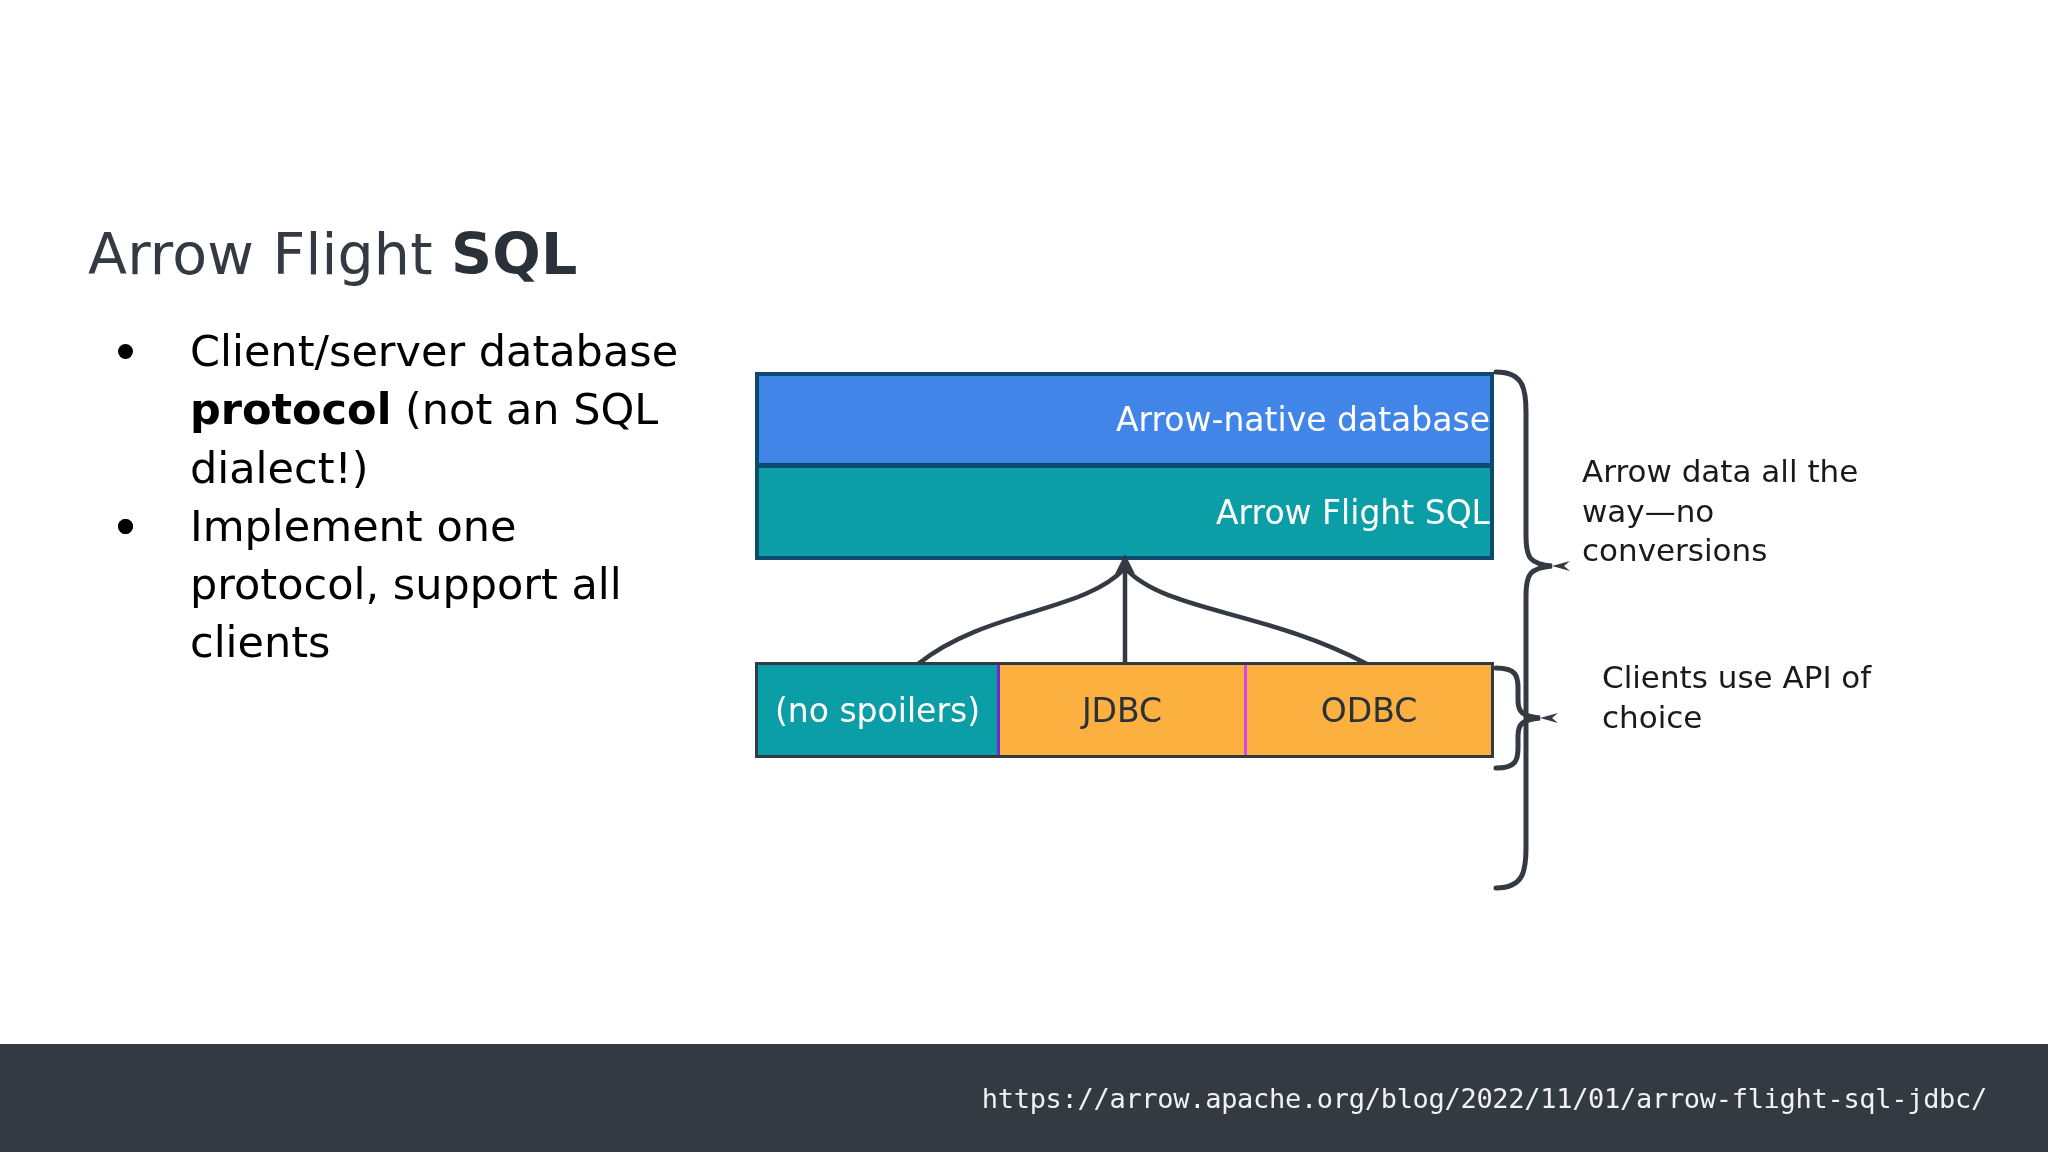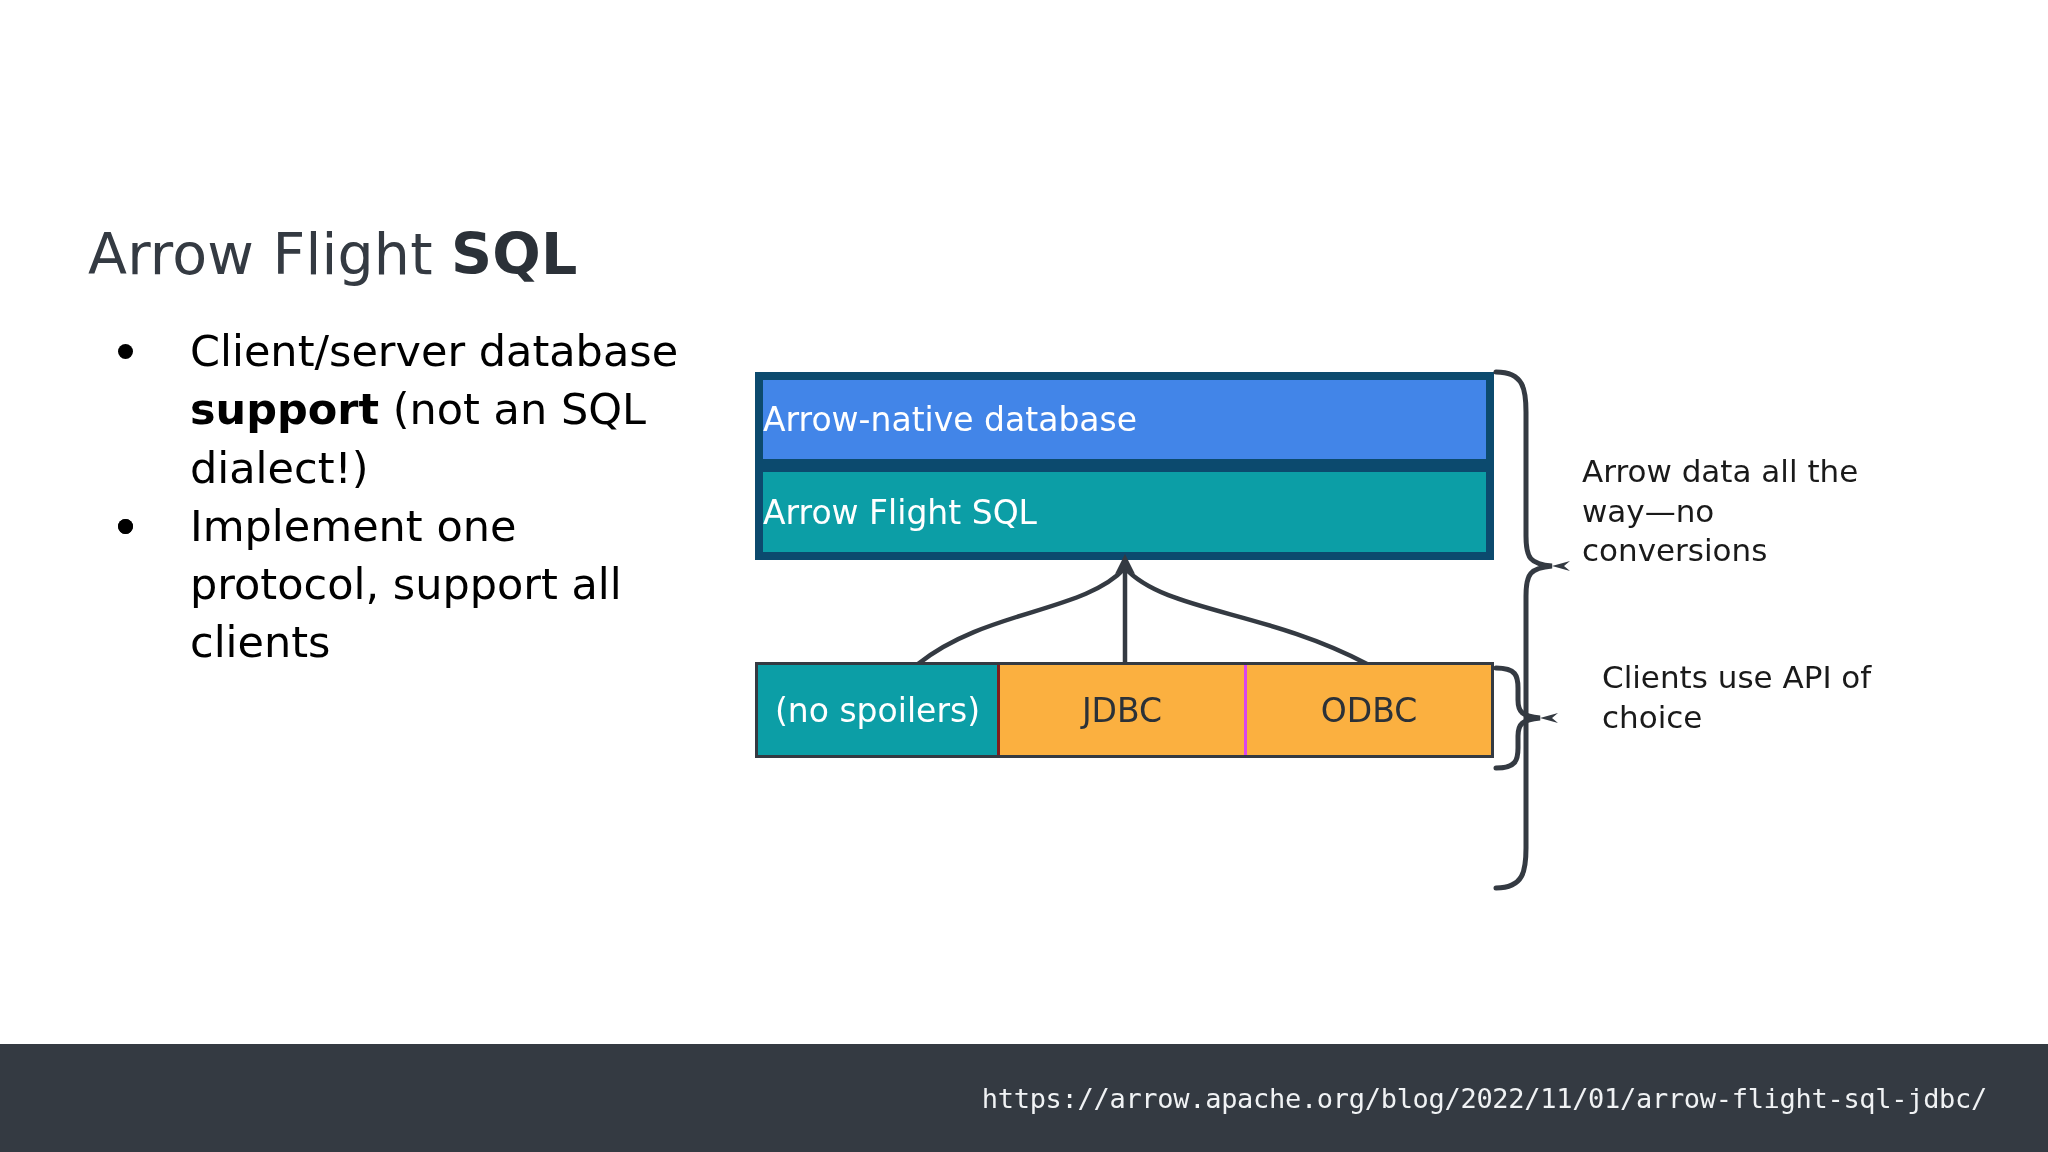--- a/index.html
+++ b/index.html
@@ -71,25 +71,25 @@
   
   .diagram {
     position: absolute;
     left: 755px;
     top: 372px;
     width: 745px;
     height: 390px;
   }
   .box {
     position: absolute;
-    border: 8px solid #0c4a6e;
+    border: 4px solid #0c4a6e;
     box-sizing: border-box;
     display: flex;
     align-items: center;
-    justify-content: flex-start;
+    justify-content: flex-end;
     font-size: 33px;
     line-height: 1;
   }
   .box-arrow-native {
     left: 0;
     top: 0;
     width: 739px;
     height: 95px;
     background: #4285e8;
     color: #ffffff;
@@ -116,21 +116,21 @@
     display: flex;
     align-items: center;
     justify-content: center;
     font-size: 33px;
     box-sizing: border-box;
   }
   .cell-spoilers {
     width: 242px;
     background: #0c9ea6;
     color: #ffffff;
-    border-right: 3px solid #7f1d1d;
+    border-right: 3px solid #6d28d9;
   }
   .cell-jdbc {
     width: 247px;
     background: #fbb040;
     color: #2b3138;
     border-right: 3px solid #d946ef;
   }
   .cell-odbc {
     flex: 1;
     background: #fbb040;
@@ -200,21 +200,21 @@
 
 <div class="slide">
 
   <h1 class="title">
     <span>Arrow Flight </span><span class="strong">SQL</span>
   </h1>
 
   <ul class="bullets">
     <li class="bullet">
       <span class="bullet-dot"></span>
-      <span>Client/server database </span><b>support</b><span> (not an SQL dialect!)</span>
+      <span>Client/server database </span><b>protocol</b><span> (not an SQL dialect!)</span>
     </li>
     <li class="bullet">
       <span class="bullet-dot"></span>
     </li>
     <li class="bullet">
       <span class="bullet-dot"></span>
       <span>Implement one protocol, support all clients</span>
     </li>
   </ul>
 

